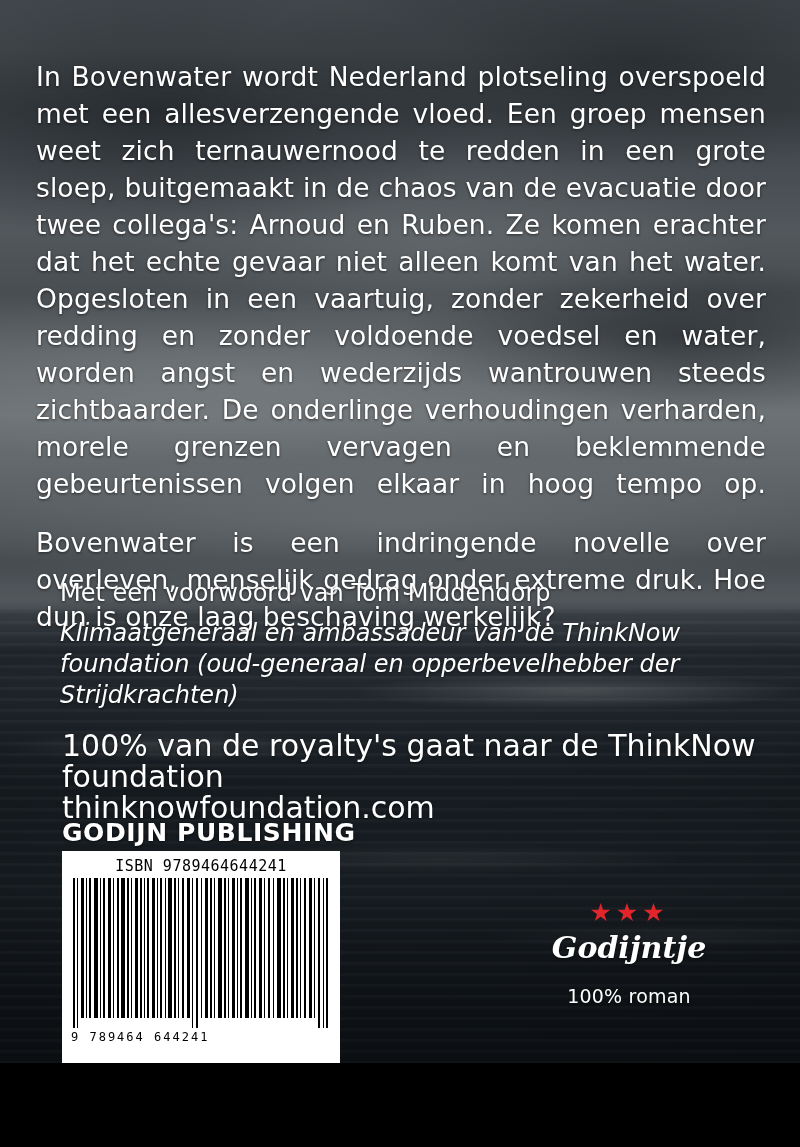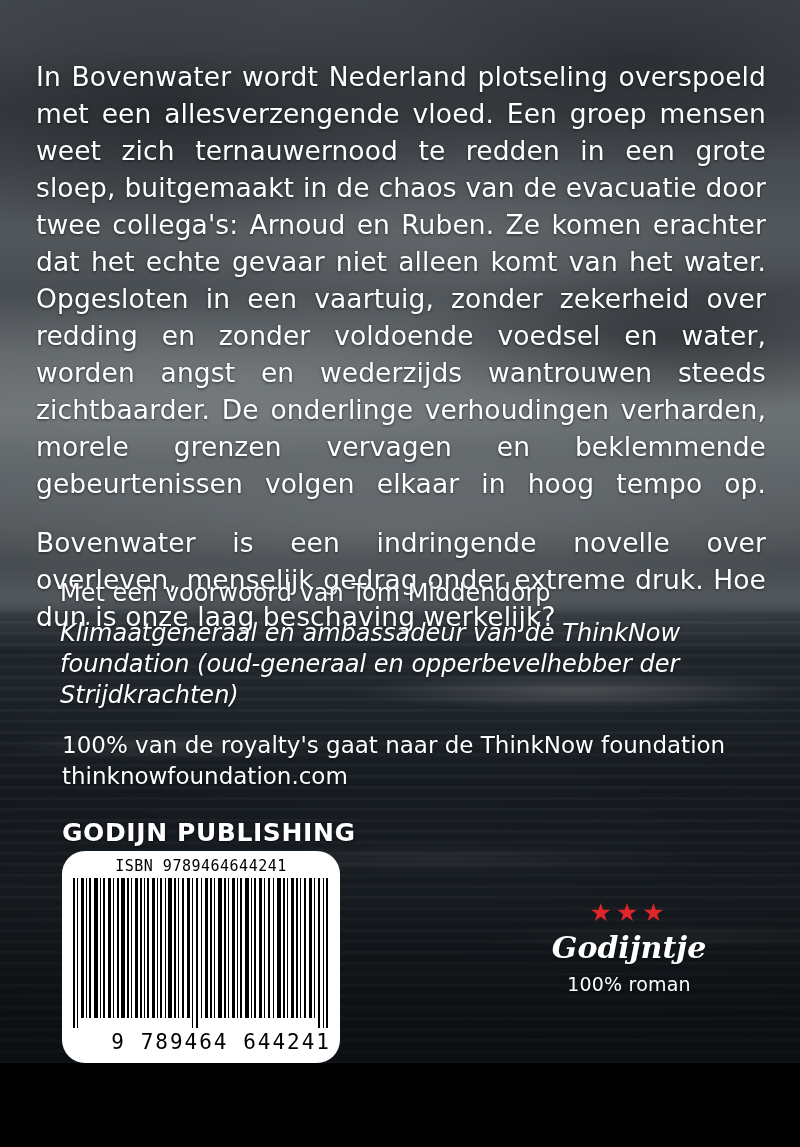--- a/index.html
+++ b/index.html
@@ -135,21 +135,21 @@
     text-shadow: 0 1px 3px rgba(0,0,0,0.6);
   }
   .foreword .line1 { margin-bottom: 2px; }
   .foreword .italic { font-style: italic; margin-top: 9px; }
 
   .royalty {
     position: absolute;
     top: 730px;
     left: 62px;
     right: 42px;
-    font-size: 23px;
+    font-size: 30px;
     line-height: 31px;
     text-shadow: 0 1px 3px rgba(0,0,0,0.6);
   }
 
   
   .publisher {
     position: absolute;
     left: 62px;
     top: 818px;
     font-family: "DejaVu Sans", sans-serif;
@@ -160,42 +160,41 @@
   }
   .barcode-box {
     position: absolute;
     left: 62px;
     top: 851px;
     width: 278px;
     height: 212px;
     background: #ffffff;
     box-sizing: border-box;
     padding: 7px 9px 4px 9px;
-    border-radius: 23px;
   }
   .isbn-text {
     font-family: "DejaVu Sans Mono", monospace;
     font-size: 15px;
     color: #000;
     letter-spacing: 0.5px;
     text-align: center;
     line-height: 17px;
   }
   .bars {
     margin-top: 3px;
     height: 150px;
     width: 100%;
     display: block;
   }
   .isbn-digits {
     font-family: "DejaVu Sans Mono", monospace;
-    font-size: 21px;
+    font-size: 12px;
     color: #000;
     letter-spacing: 2px;
-    text-align: right;
+    text-align: left;
     margin-top: 2px;
   }
 
   
   .logo {
     position: absolute;
     right: 86px;
     top: 900px;
     width: 170px;
     text-align: center;
@@ -211,21 +210,21 @@
     font-family: "DejaVu Serif", serif;
     font-style: italic;
     font-weight: bold;
     font-size: 30px;
     line-height: 34px;
     margin-top: 5px;
     text-shadow: 0 1px 3px rgba(0,0,0,0.6);
   }
   .logo .tagline {
     font-size: 19px;
-    margin-top: 8px;
+    margin-top: 20px;
     letter-spacing: 0.2px;
     text-shadow: 0 1px 3px rgba(0,0,0,0.6);
   }
 </style>
 </head>
 <body>
 
 <div class="cover">
 
   <div class="bg"></div>

